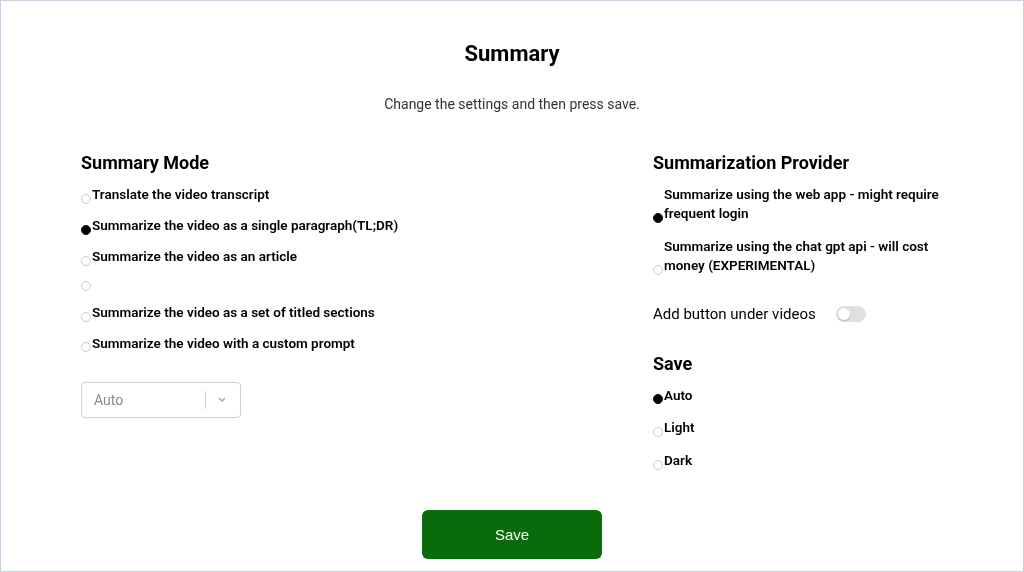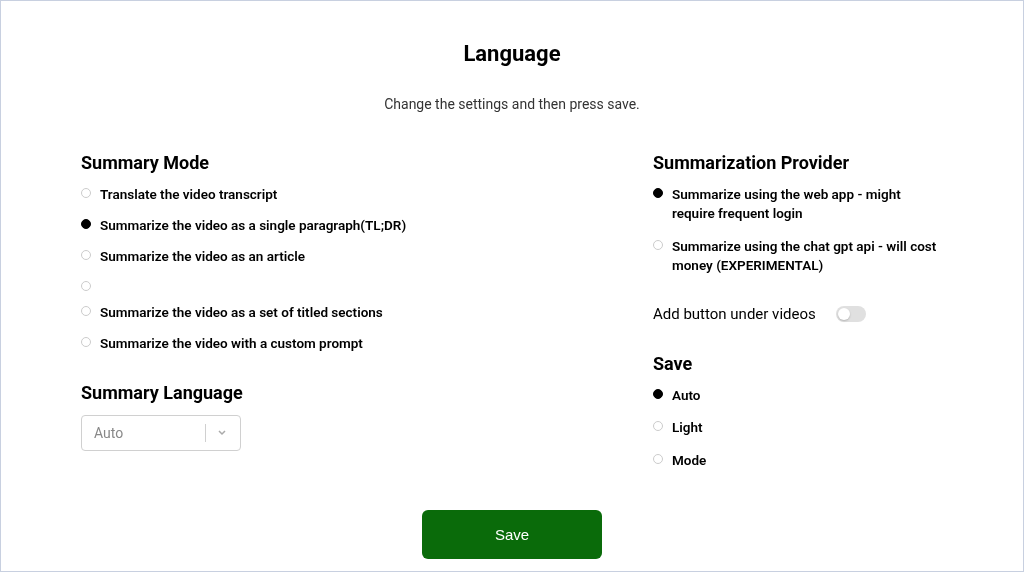--- a/index.html
+++ b/index.html
@@ -41,22 +41,22 @@
     .section-title {
       font-size: 18px;
       font-weight: 700;
       margin-bottom: 12px;
     }
     .radio-group {
       margin-bottom: 30px;
     }
     .radio-item {
       display: flex;
-      align-items: flex-start;
-      gap: 9px;
+      align-items: flex-end;
+      gap: 1px;
       margin-bottom: 12px;
       cursor: pointer;
     }
     .radio-circle {
       width: 10px;
       height: 10px;
       border-radius: 50%;
       border: 1px solid #ccc;
       flex-shrink: 0;
       margin-top: 3px;
@@ -146,21 +146,21 @@
     .right-col .radio-item {
       margin-bottom: 14px;
     }
     .right-col .radio-label {
       font-size: 13.5px;
     }
   </style>
 </head>
 <body>
 
-<h1 class="title">Language</h1>
+<h1 class="title">Summary</h1>
 <p class="subtitle">Change the settings and then press save.</p>
 
 <div class="content">
   <div class="left-col">
     <h2 class="section-title">Summary Mode</h2>
     <div class="radio-group" id="summary-mode-group">
         <div class="radio-item">
           <span class="radio-circle"></span>
           <span class="radio-label">Translate the video transcript</span>
         </div>
@@ -178,21 +178,20 @@
         <div class="radio-item">
           <span class="radio-circle"></span>
           <span class="radio-label">Summarize the video as a set of titled sections</span>
         </div>
         <div class="radio-item">
           <span class="radio-circle"></span>
           <span class="radio-label">Summarize the video with a custom prompt</span>
         </div>
       </div>
 
-    <h2 class="section-title">Summary Language</h2>
     <div class="select-wrap">
       <div class="select-box">
         <span>Auto</span>
         <span class="divider"></span>
         <span class="chevron">
           <svg width="12" height="12" viewBox="0 0 12 12">
               <path d="M3 5 L6 8 L9 5" stroke="#aaa" stroke-width="1.5" fill="none"></path>
             </svg>
         </span>
       </div>
@@ -224,19 +223,19 @@
         <div class="radio-item">
           <span class="radio-circle selected"></span>
           <span class="radio-label">Auto</span>
         </div>
         <div class="radio-item">
           <span class="radio-circle"></span>
           <span class="radio-label">Light</span>
         </div>
         <div class="radio-item">
           <span class="radio-circle"></span>
-          <span class="radio-label">Mode</span>
+          <span class="radio-label">Dark</span>
         </div>
       </div>
   </div>
 </div>
 
 <button class="save-btn">Save</button>
 
 </body></html>

